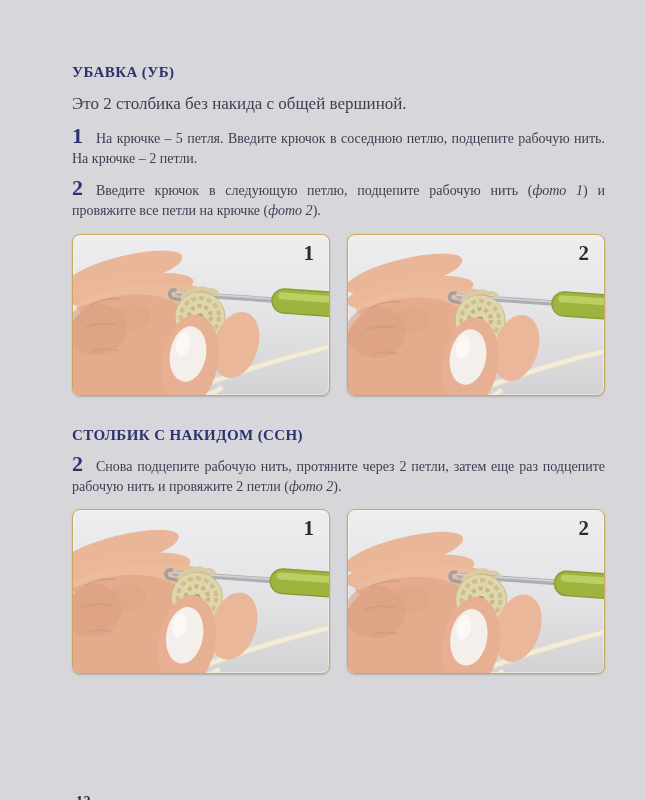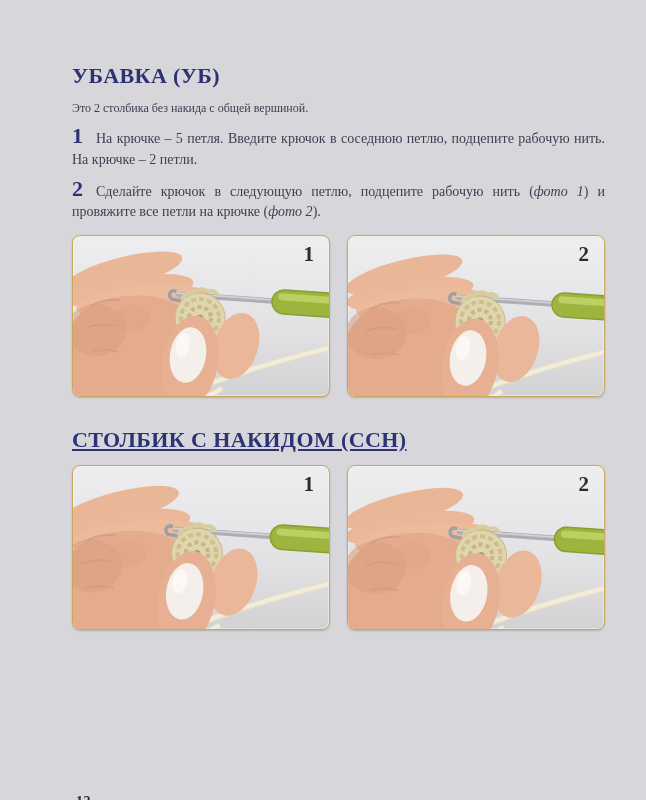--- a/index.html
+++ b/index.html
@@ -14,31 +14,31 @@
     width: 646px; height: 800px;
     background: #d7d6da;
   }
   .content {
     margin-left: 72px;
     width: 533px;
   }
   .section-title {
     margin: 0;
     padding-top: 0;
-    font-size: 22px;
+    font-size: 15px;
     font-weight: 700;
     letter-spacing: 0.4px;
     color: #2c3273;
     line-height: 1.2;
   }
   .mt-title1 { margin-top: 63px; }
-  .mt-title2 { margin-top: 30px; text-decoration: underline; }
+  .mt-title2 { margin-top: 30px; }
   .intro {
     margin: 10px 0 0 0;
-    font-size: 12px;
+    font-size: 17px;
     line-height: 1.5;
     color: #3e3e52;
   }
   .step {
     margin: 8px 0 0 0;
     font-size: 14px;
     line-height: 1.45;
     color: #3e3e52;
     text-align: justify;
   }
@@ -142,21 +142,21 @@
 
 <div class="page">
   <div class="content">
 
     <section>
       <h1 class="section-title mt-title1">УБАВКА (УБ)</h1>
       <p class="intro">Это 2 столбика без накида с общей вершиной.</p>
 
       <p class="step"><span class="step-num">1</span><span>На крючке – 5 петля. Введите крючок в соседнюю петлю, подцепите рабочую нить. На крючке – 2 петли.</span></p>
 
-      <p class="step"><span class="step-num">2</span><span>Сделайте крючок в следующую петлю, подцепите рабочую нить (</span><i>фото 1</i><span>) и провяжите все петли на крючке (</span><i>фото 2</i><span>).</span></p>
+      <p class="step"><span class="step-num">2</span><span>Введите крючок в следующую петлю, подцепите рабочую нить (</span><i>фото 1</i><span>) и провяжите все петли на крючке (</span><i>фото 2</i><span>).</span></p>
 
       <div class="photo-row">
         <figure class="photo">
           <svg class="scene" viewBox="0 0 258 160" preserveAspectRatio="xMidYMid slice">
               <use href="#ill-photo"></use>
             </svg>
           <span class="photo-num">1</span>
         </figure>
         <figure class="photo">
           <svg class="scene" viewBox="0 0 258 160" preserveAspectRatio="xMidYMid slice">
@@ -164,20 +164,21 @@
             </svg>
           <span class="photo-num">2</span>
         </figure>
       </div>
     </section>
 
     <section>
       <h1 class="section-title mt-title2">СТОЛБИК С НАКИДОМ (ССН)</h1>
 
 
+      <p class="step" style="margin-top:9px"><span class="step-num">2</span><span>Снова подцепите рабочую нить, протяните через 2 петли, затем еще раз подцепите рабочую нить и провяжите 2 петли (</span><i>фото 2</i><span>).</span></p>
 
       <div class="photo-row row2">
         <figure class="photo">
           <svg class="scene" viewBox="0 0 258 160" preserveAspectRatio="xMidYMid slice">
               <use href="#ill-photo" transform="translate(-3,4)"></use>
             </svg>
           <span class="photo-num">1</span>
         </figure>
         <figure class="photo">
           <svg class="scene" viewBox="0 0 258 160" preserveAspectRatio="xMidYMid slice">

